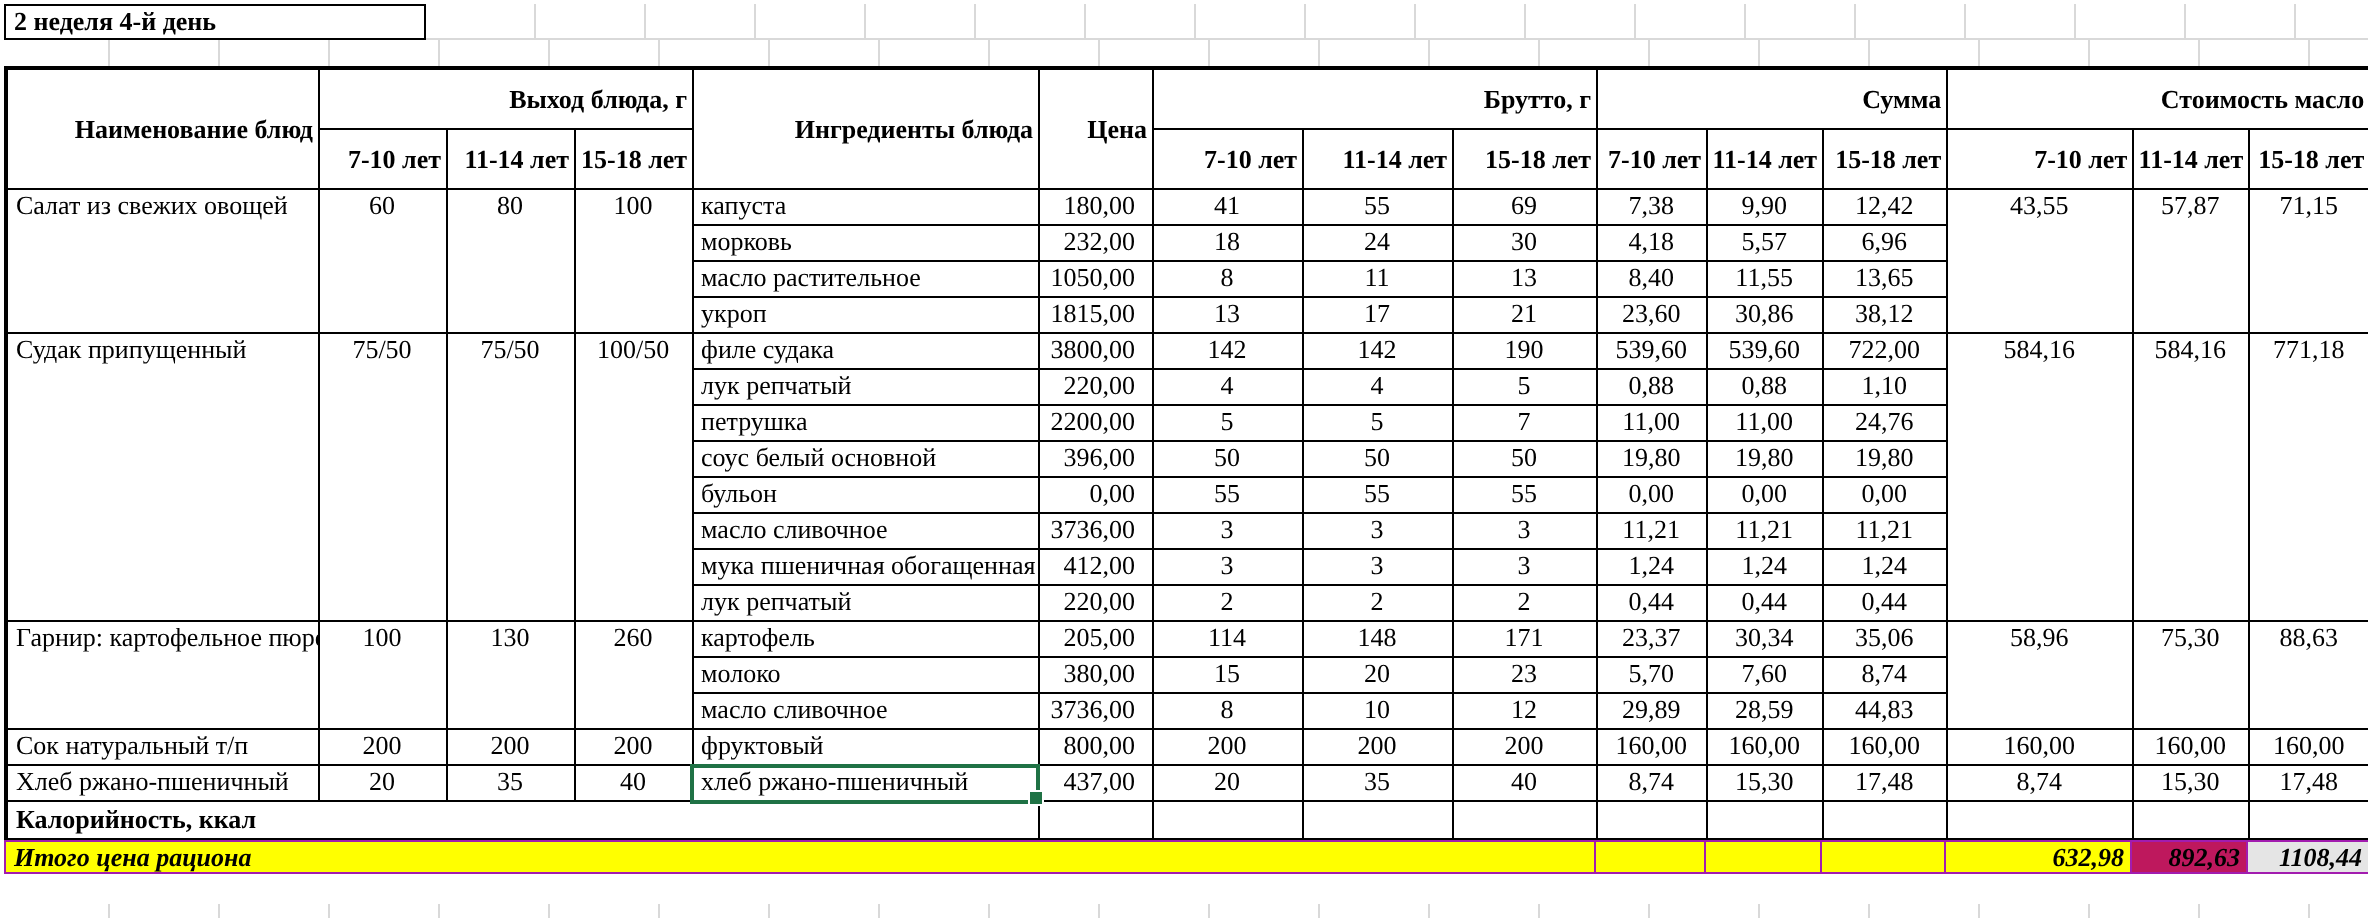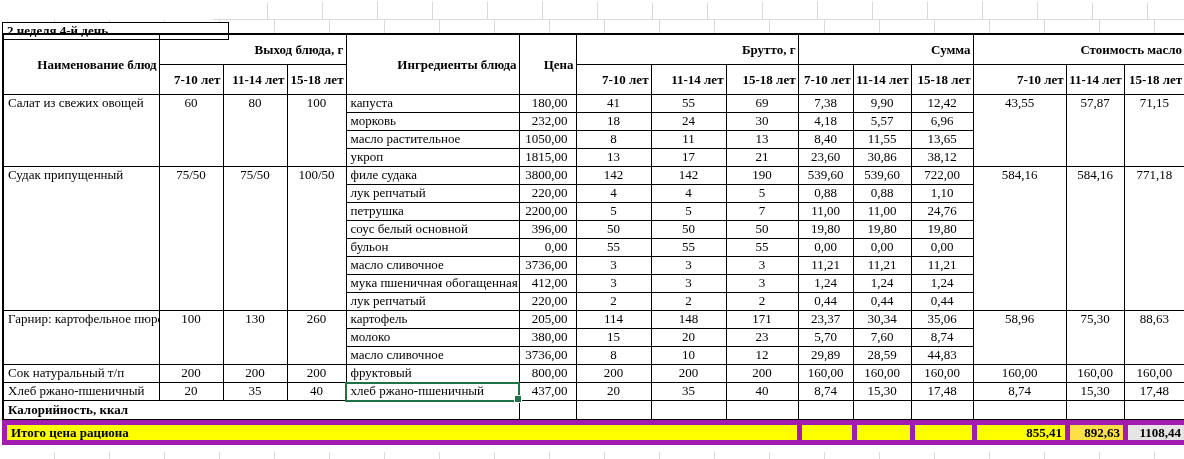--- a/index.html
+++ b/index.html
@@ -10,43 +10,43 @@
   .grid-strip{
     position:absolute;
     background-image:repeating-linear-gradient(to right,transparent 0,transparent 54px,#d9d9d9 54px,#d9d9d9 55px);
   }
   #grid-top-1{left:213px;top:2px;width:971px;height:17px;border-bottom:1px solid #d9d9d9;}
   #grid-top-2{left:0;top:20px;width:1184px;height:13px;}
   #grid-bottom{left:0;top:452px;width:1184px;height:7px;}
   #title-box{
     position:absolute;left:2px;top:2px;width:205px;height:16px;
     border:1px solid #000;background:#fff;font-weight:bold;
-    padding:0 16px 0 4px;line-height:16px;white-space:nowrap;margin-top:20px;
+    padding:0 0 0 4px;line-height:16px;white-space:nowrap;
   }
   table{border-collapse:collapse;table-layout:fixed;}
   #main-table{position:absolute;left:2px;top:33px;width:1182px;border:2px solid #000;}
   #main-table th,#main-table td{
     border:1px solid #000;padding:0 2px;overflow:hidden;white-space:nowrap;
   }
   #main-table thead th{font-weight:bold;text-align:right;height:29px;vertical-align:middle;}
   #main-table tbody td{height:17px;line-height:16px;vertical-align:top;}
   #main-table tr.cal-row td{height:18px;line-height:17px;}
   .l{text-align:left;padding-left:4px!important;}
   .c{text-align:center;}
   .r{text-align:right;padding-right:8px!important;}
   .b{font-weight:bold;}
   td.selected{outline:2px solid #1F7245;outline-offset:-1px;position:relative;overflow:visible!important;}
   .fill-handle{
     position:absolute;right:-3px;bottom:-3px;width:6px;height:6px;
     background:#1F7245;border:1px solid #fff;z-index:5;
   }
   #totals-table{position:absolute;left:2px;top:420px;width:1182px;}
   #totals-table td{
-    border:5px solid #a21caf;height:15px;line-height:14px;padding:0 2px;
-    font-weight:bold;overflow:hidden;white-space:nowrap;vertical-align:middle;margin-left:44px;
+    border:1px solid #a21caf;height:15px;line-height:14px;padding:0 2px;
+    font-weight:bold;font-style:italic;overflow:hidden;white-space:nowrap;vertical-align:middle;margin-left:44px;
   }
   #totals-table td.val{text-align:right;padding-right:3px;}
   #totals-table td.lbl{padding-left:4px;}
 </style>
 </head>
 <body>
 
 <div id="sheet">
 
   <div id="grid-top-1" class="grid-strip"></div>
@@ -331,20 +331,20 @@
       <col style="width:93px">
         <col style="width:58px">
         <col style="width:61px">
     </colgroup>
     <tbody>
       <tr class="total-row-1">
         <td class="lbl" style="background: rgb(255, 255, 0);">Итого цена рациона</td>
         <td style="background: rgb(255, 255, 0);"></td>
         <td style="background: rgb(255, 255, 0);"></td>
         <td style="background: rgb(255, 255, 0);"></td>
-        <td class="val" style="background: rgb(255, 255, 0);">855,41</td>
-        <td class="val" style="background: #fde047; text-align: right;">892,63</td>
+        <td class="val" style="background: rgb(255, 255, 0);">632,98</td>
+        <td class="val" style="background: #be185d; text-align: right;">892,63</td>
         <td class="val" style="background: #e5e5e5;">1108,44</td>
       </tr>
     </tbody>
   </table>
 
 </div>
 
 </body></html>

